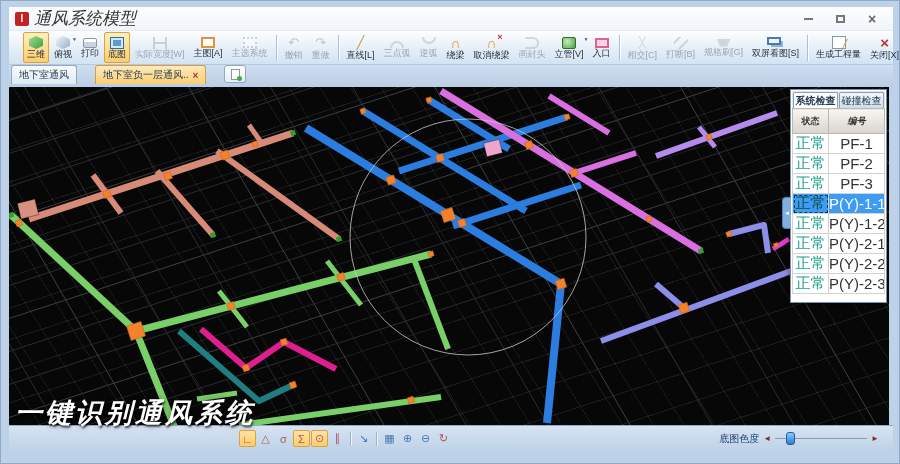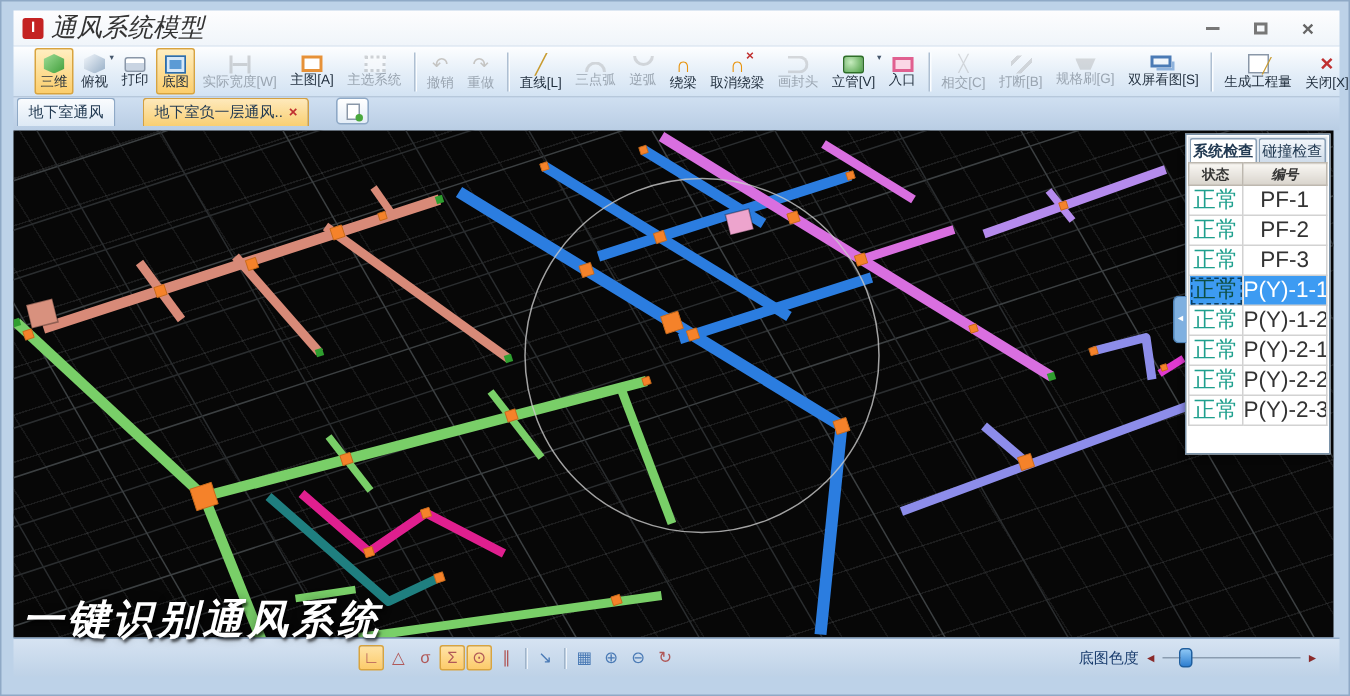--- a/index.html
+++ b/index.html
@@ -67,21 +67,21 @@
       repeating-linear-gradient(162deg,rgba(150,155,160,.14) 0 1px,transparent 1px 30px),
       repeating-linear-gradient(58deg,rgba(150,155,160,.11) 0 1px,transparent 1px 26px),
       #070707;overflow:hidden;}
   .viewport svg{position:absolute;left:0;top:0;}
   
   .panel{position:absolute;left:789px;top:88px;width:97px;height:214px;background:#fff;border:1px solid #7a92a8;box-shadow:-1px 2px 4px rgba(0,0,0,.35);z-index:20;padding:1px;}
   .ptabs{display:flex;gap:1px;height:17px;background:#dfe7ef;padding:1px 1px 0 1px;}
   .ptab{flex:1;display:flex;align-items:center;justify-content:center;font-size:10px;color:#223a52;border:1px solid #8aa0b6;border-bottom:none;border-radius:2px 2px 0 0;background:linear-gradient(#f2f6fa,#cfdcea);white-space:nowrap;}
   .ptab.active{background:#fff;font-weight:bold;}
   .ptable{width:100%;border-collapse:collapse;table-layout:fixed;}
-  .ptable th{background:linear-gradient(#f8f6f2,#d9d4cc);border:1px solid #bdb8af;font-size:9px;font-weight:bold;color:#333;height:15px;padding:0;}
+  .ptable th{background:linear-gradient(#f8f6f2,#d9d4cc);border:1px solid #bdb8af;font-size:9px;font-weight:bold;color:#333;height:25px;padding:0;}
   .ptable td{border:1px solid #d2d2d2;font-size:15px;height:15px;text-align:center;color:#333;padding:0;overflow:hidden;white-space:nowrap;}
   .ptable .st{color:#1fa08e;}
   .ptable tr.selected td{background:#3d9bf2;color:#fff;}
   .ptable tr.selected td.st{color:#0d4f44;outline:1px dashed #0a3e63;outline-offset:-2px;}
   .collapse{position:absolute;left:781px;top:196px;width:9px;height:32px;background:#7fb0e0;border:1px solid #4f82b5;border-right:none;border-radius:4px 0 0 4px;color:#fff;font-size:6px;display:flex;align-items:center;justify-content:center;z-index:21;}
   
   .watermark{position:absolute;left:14px;top:394px;z-index:30;font-size:27px;font-weight:bold;font-style:italic;letter-spacing:3px;color:#fff;text-shadow:1px 2px 2px rgba(0,0,0,.65),0 0 7px rgba(0,0,0,.4);}
   
   .statusbar{position:absolute;left:8px;top:424px;width:884px;height:26px;background:linear-gradient(#d6e3f2,#bed2e7);border-top:1px solid #93aecb;display:flex;align-items:center;}
   .stools{display:flex;align-items:center;gap:1px;margin-left:230px;}

